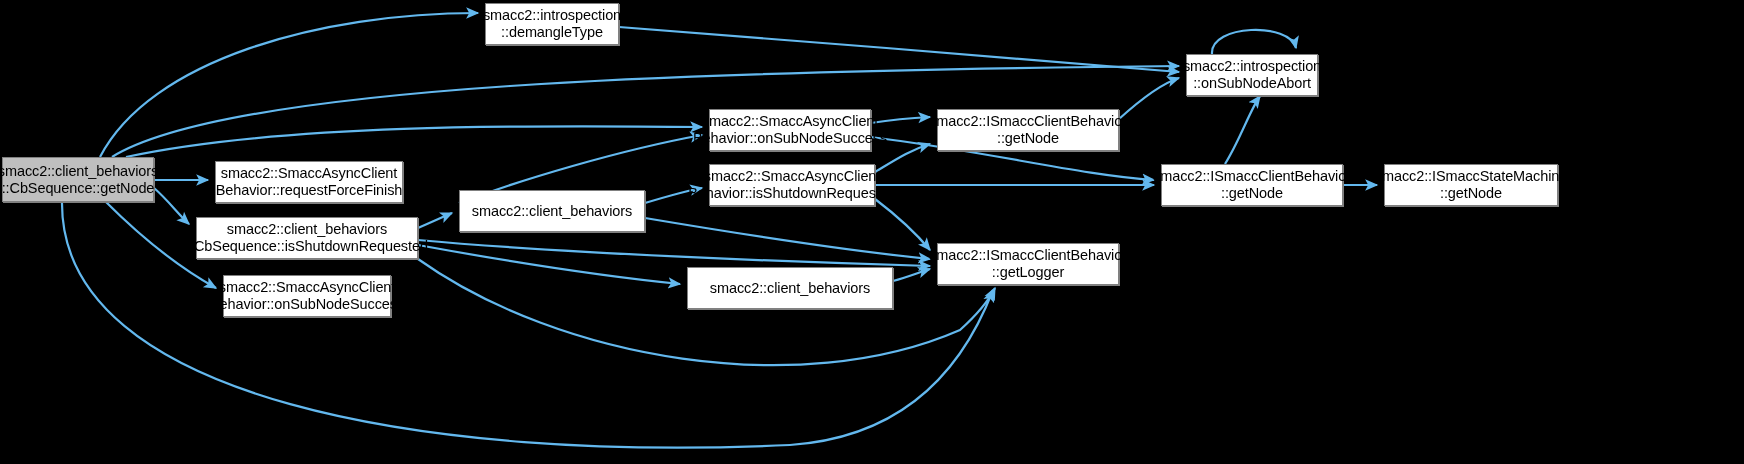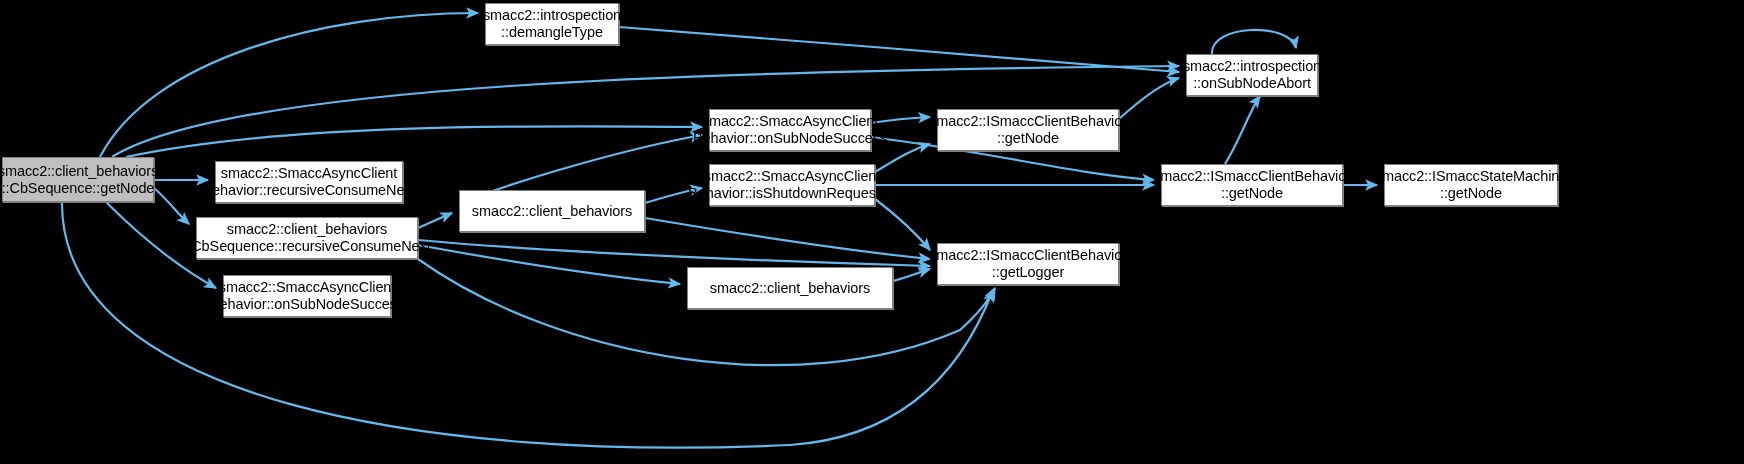--- a/index.html
+++ b/index.html
@@ -85,40 +85,40 @@
       <div class="node" style="left: 709px; top: 109px; width: 162px; height: 42px;">
         <span class="ln">smacc2::SmaccAsyncClient</span>
         <span class="ln">Behavior::onSubNodeSuccess</span>
       </div>
       <div class="node" style="left: 937px; top: 109px; width: 182px; height: 42px;">
         <span class="ln">smacc2::ISmaccClientBehavior</span>
         <span class="ln">::getNode</span>
       </div>
       <div class="node" style="left: 215px; top: 161px; width: 188px; height: 42px;">
         <span class="ln">smacc2::SmaccAsyncClient</span>
-        <span class="ln">Behavior::recursiveConsumeNext</span>
+        <span class="ln">Behavior::requestForceFinish</span>
       </div>
       <div class="node" style="left: 709px; top: 164px; width: 166px; height: 42px;">
         <span class="ln">smacc2::SmaccAsyncClient</span>
         <span class="ln">Behavior::isShutdownRequested</span>
       </div>
       <div class="node" style="left: 1161px; top: 164px; width: 182px; height: 42px;">
         <span class="ln">smacc2::ISmaccClientBehavior</span>
         <span class="ln">::getNode</span>
       </div>
       <div class="node" style="left: 1384px; top: 164px; width: 174px; height: 42px;">
         <span class="ln">smacc2::ISmaccStateMachine</span>
         <span class="ln">::getNode</span>
       </div>
       <div class="node" style="left: 459px; top: 190px; width: 186px; height: 42px;">
         <span class="ln">smacc2::client_behaviors</span>
       </div>
       <div class="node" style="left: 196px; top: 217px; width: 222px; height: 42px;">
         <span class="ln">smacc2::client_behaviors</span>
-        <span class="ln">::CbSequence::recursiveConsumeNext</span>
+        <span class="ln">::CbSequence::isShutdownRequested</span>
       </div>
       <div class="node" style="left: 937px; top: 243px; width: 182px; height: 42px;">
         <span class="ln">smacc2::ISmaccClientBehavior</span>
         <span class="ln">::getLogger</span>
       </div>
       <div class="node" style="left: 687px; top: 267px; width: 206px; height: 42px;">
         <span class="ln">smacc2::client_behaviors</span>
       </div>
       <div class="node" style="left: 223px; top: 275px; width: 168px; height: 42px;">
         <span class="ln">smacc2::SmaccAsyncClient</span>

